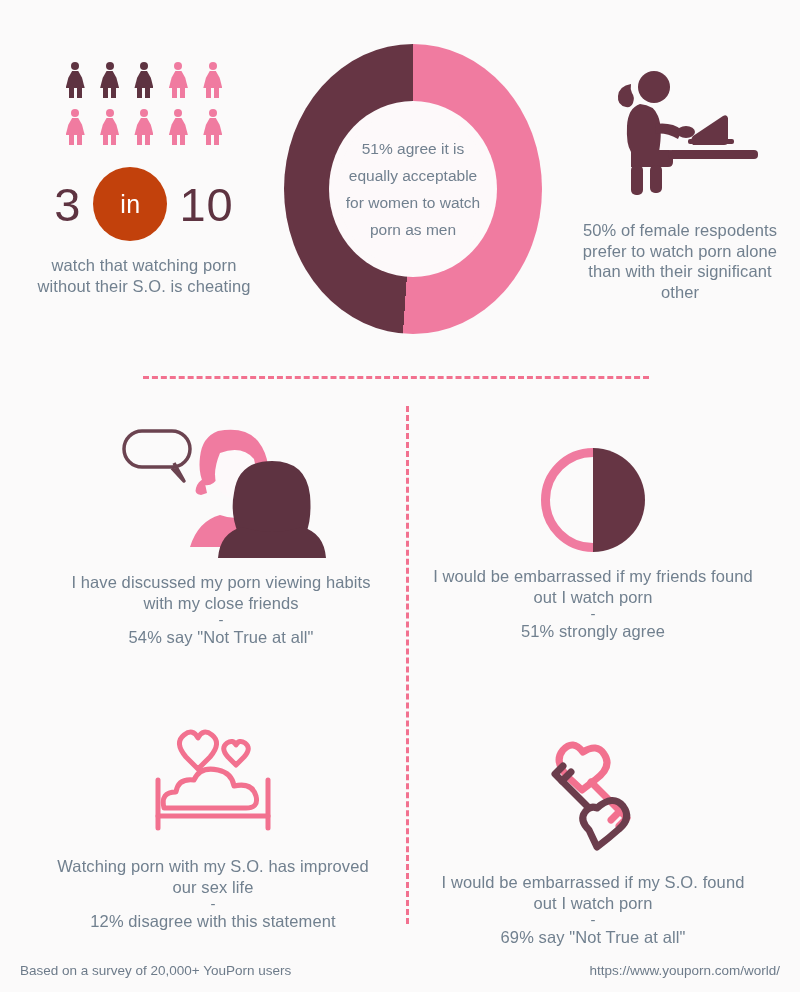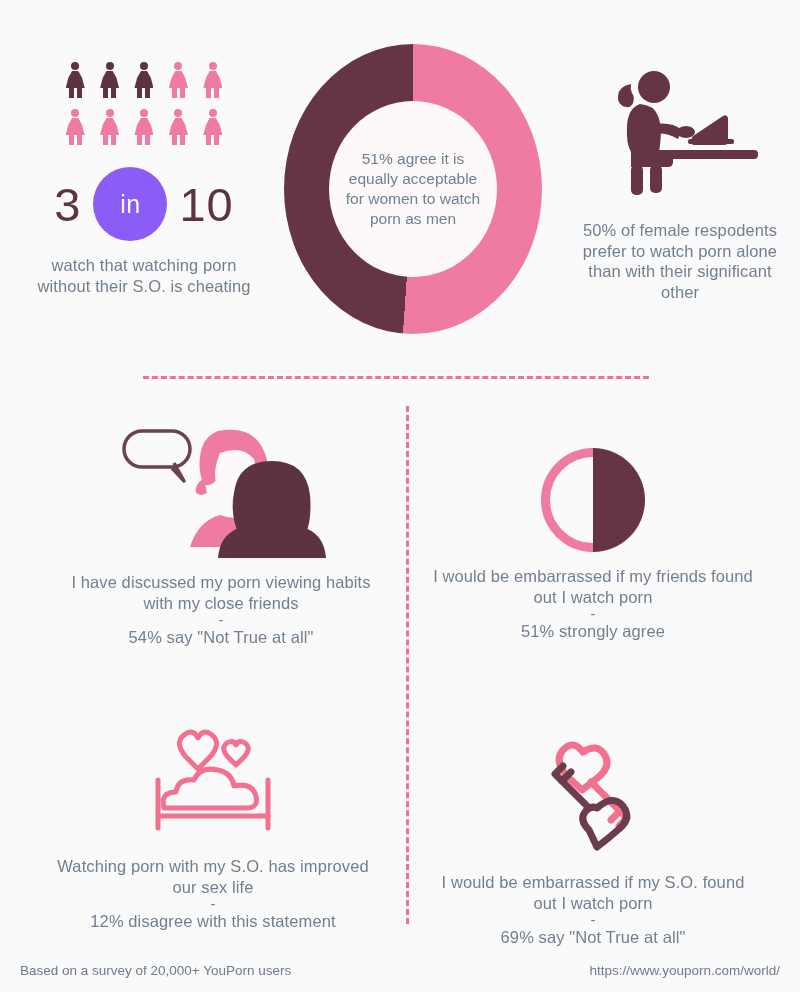--- a/index.html
+++ b/index.html
@@ -99,21 +99,21 @@
     color: #5e3341;
     font-size: 47px;
     font-weight: 400;
     line-height: 1;
     letter-spacing: 1px;
   }
   #in-circle {
     width: 74px;
     height: 74px;
     border-radius: 50%;
-    background: #8b5cf6;
+    background: #c2410c;
     display: flex;
     align-items: center;
     justify-content: center;
     color: #ffffff;
     font-size: 25px;
     letter-spacing: .5px;
   }
   #people-caption {
     margin-top: 14px;
   }
@@ -153,21 +153,21 @@
   }
   #donut-text {
     position: absolute;
     left: 50%;
     top: 50%;
     transform: translate(-50%, -50%);
     width: 150px;
     text-align: center;
     color: #71808f;
     font-size: 15.5px;
-    line-height: 20px;
+    line-height: 27px;
   }
 
   
   #laptop-block {
     position: absolute;
     left: 570px;
     top: 66px;
     width: 220px;
   }
   #laptop-icon {

